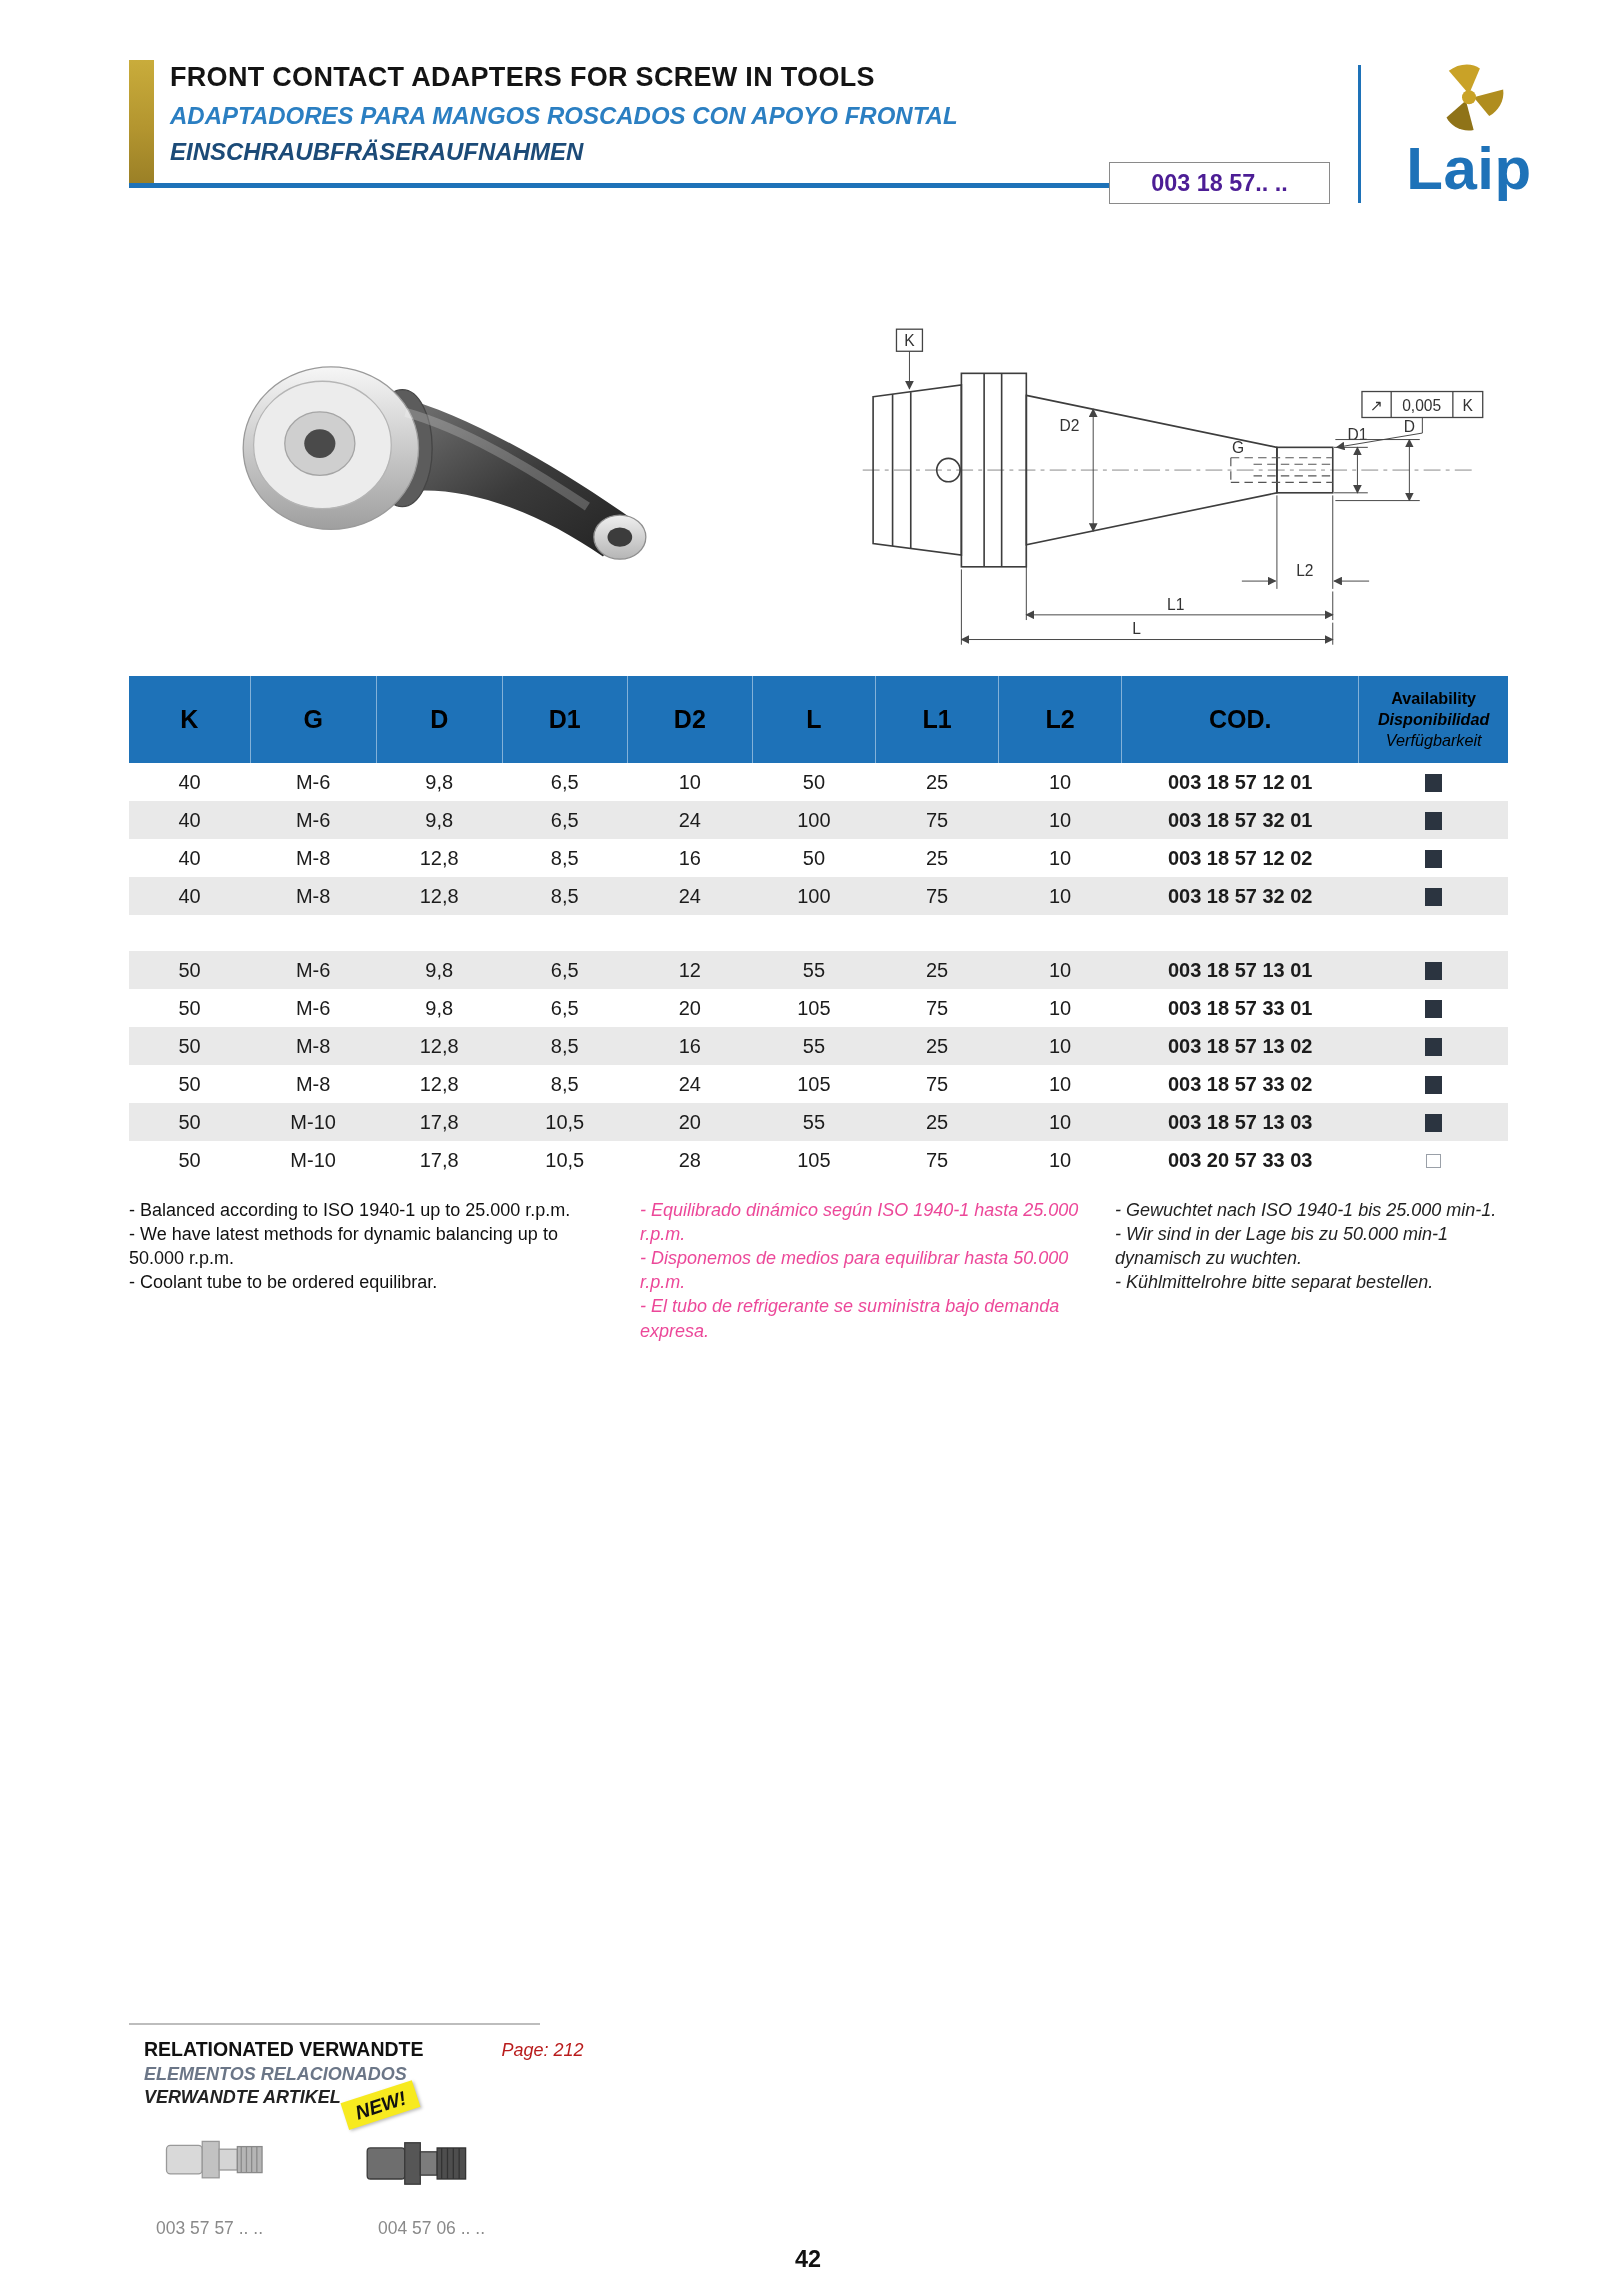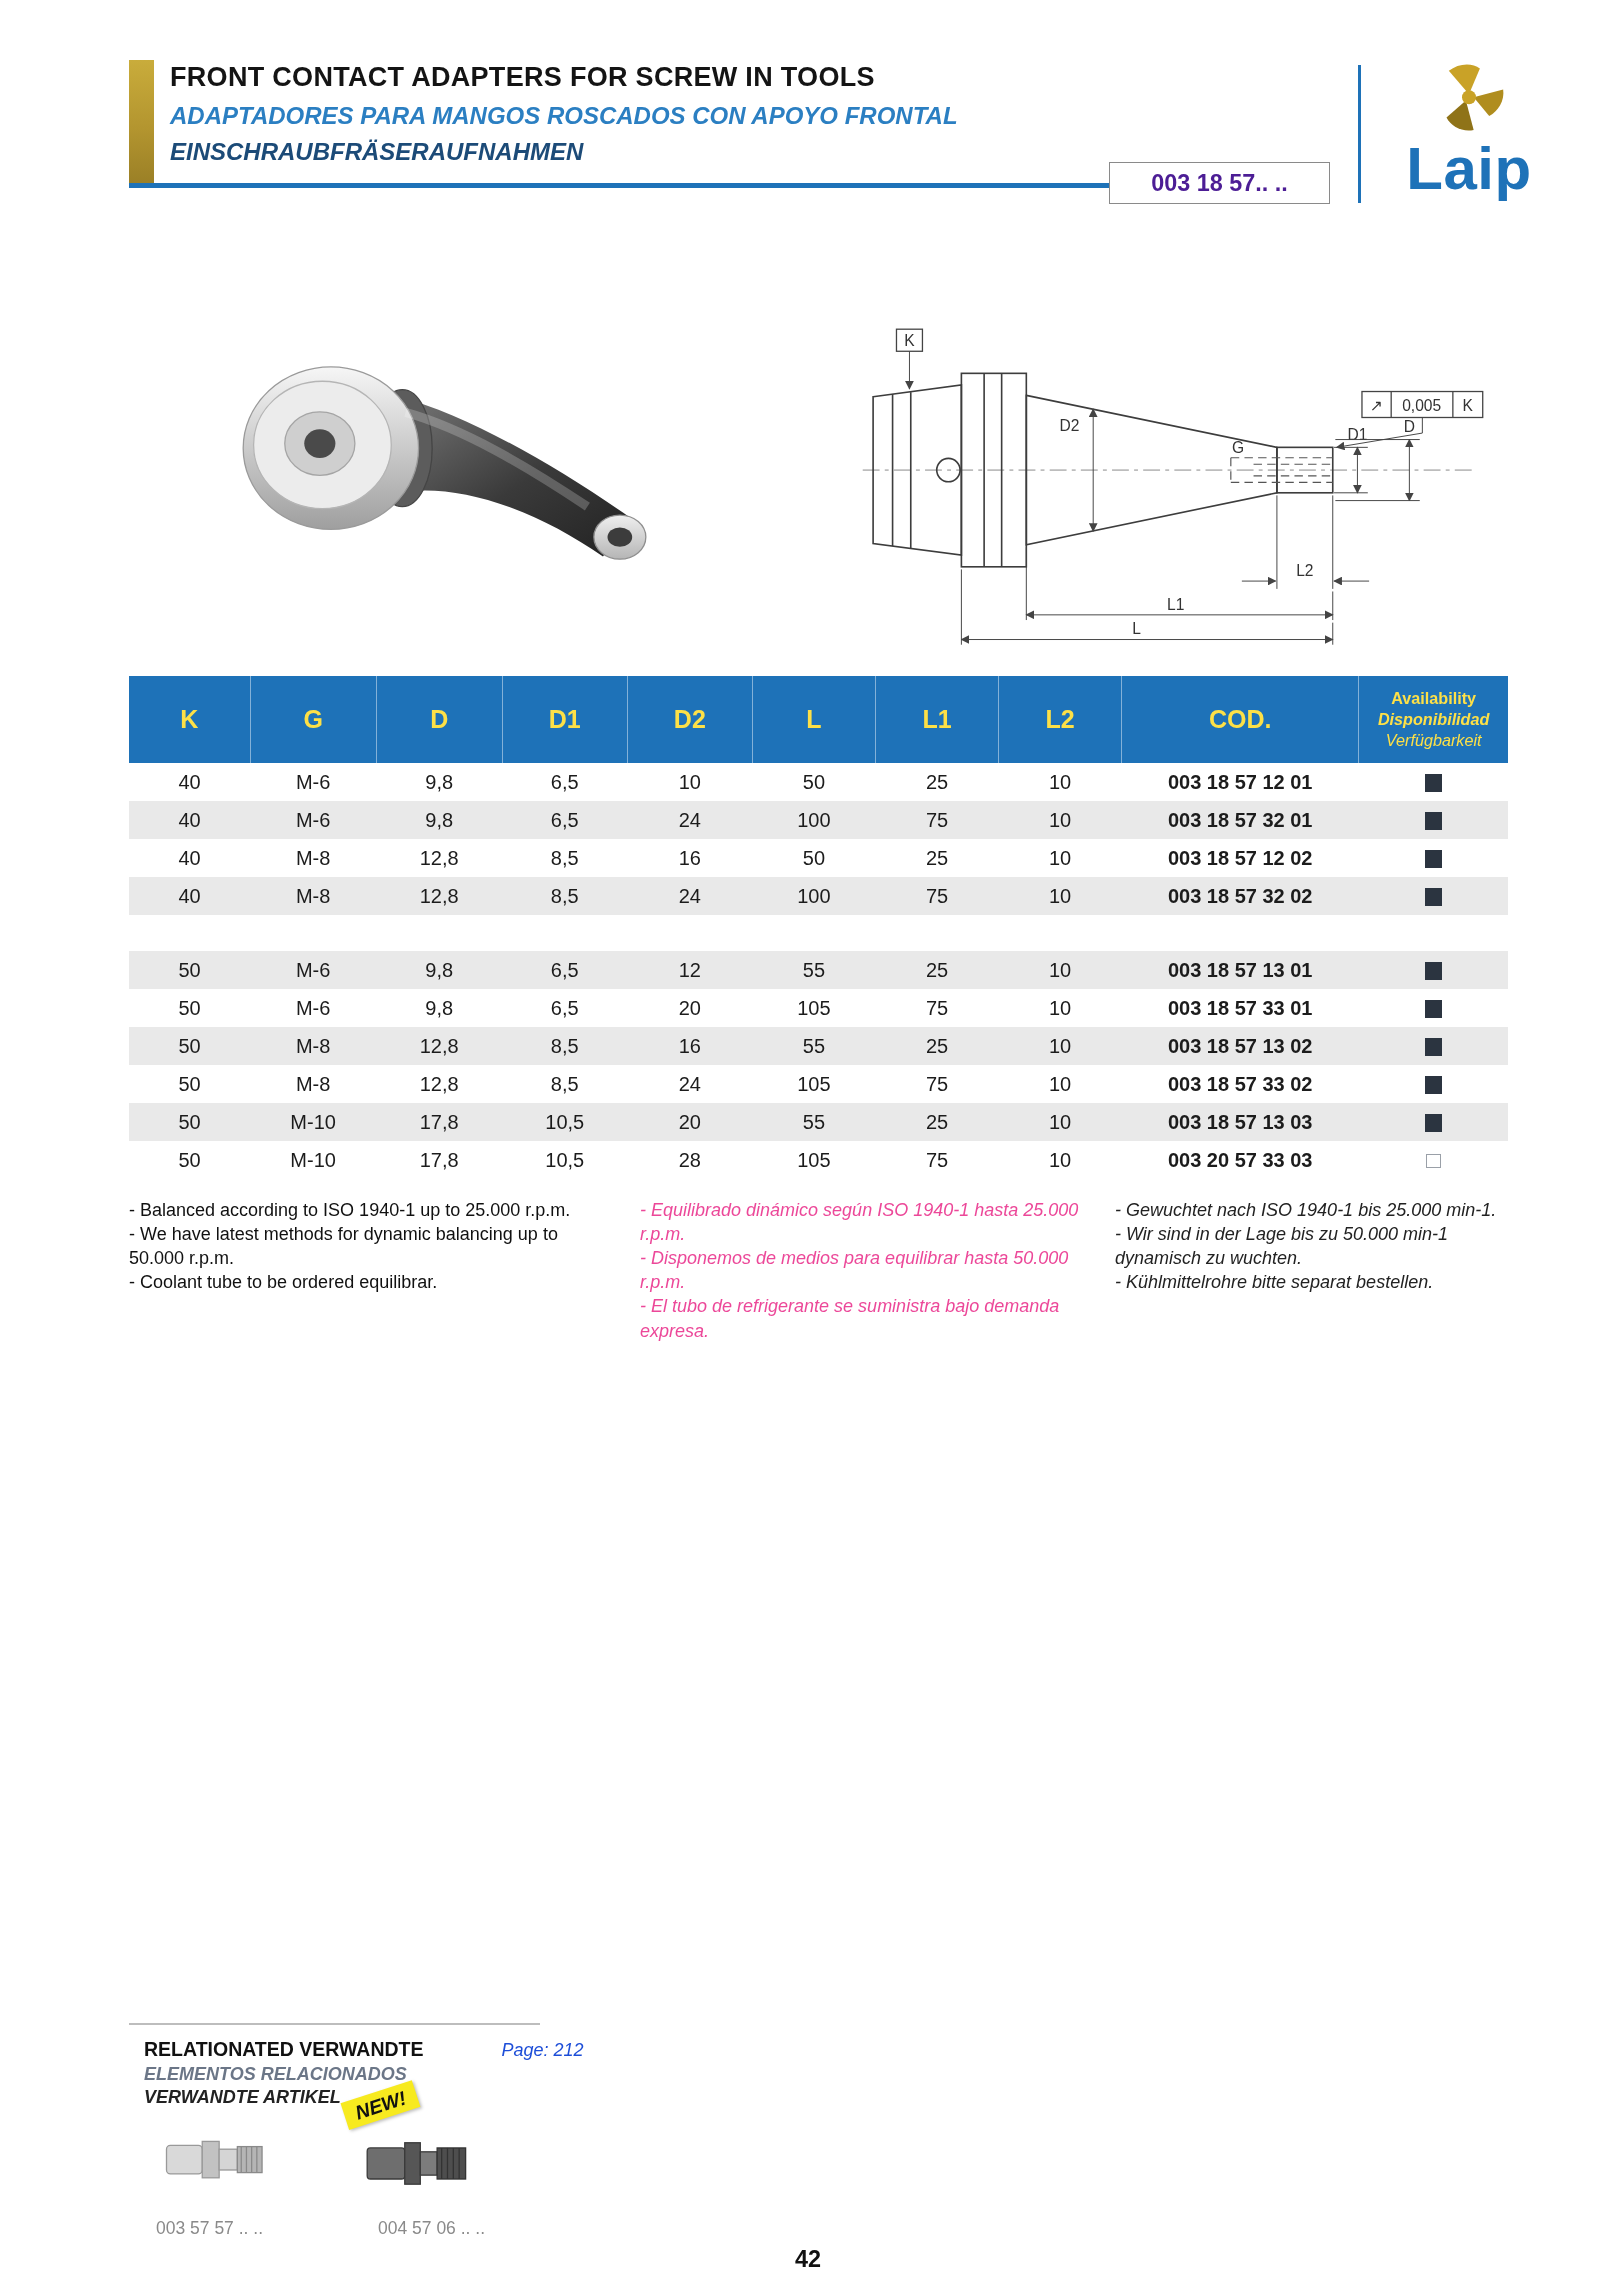--- a/index.html
+++ b/index.html
@@ -21,21 +21,21 @@
   .logo { position:absolute; left:1378px; top:60px; width:182px; text-align:center; }
   .logo-word { font-size:60px; font-weight:bold; color:#1e72b8; line-height:1; margin-top:3.9px; letter-spacing:0.6px; }
 
   
   .render-3d { position:absolute; left:191px; top:328px; width:546px; height:289px; }
   .tech-drawing { position:absolute; left:850px; top:324px; width:637px; height:335px; }
   .tech-drawing text { font-family:"Liberation Sans", sans-serif; fill:#333; font-size:24px; }
 
   
   .spec-table { position:absolute; left:129px; top:676px; width:1379px; border-collapse:collapse; table-layout:fixed; }
-  .spec-table th { background:#1e72b8; color:#fde047; font-size:25px; font-weight:bold; height:87px;
+  .spec-table th { background:#1e72b8; color:#000000; font-size:25px; font-weight:bold; height:87px;
                    vertical-align:middle; border-right:1.3px solid rgba(255,255,255,.45); }
   .spec-table th:last-child { border-right:none; }
   .spec-table td { text-align:center; font-size:20px; color:#1c1c1c; height:38px; }
   .spec-table tr.shaded { background:#e9e9e9; }
   .spec-table tr.gap td { height:36px; background:#fff; }
   .spec-table td.cod { font-weight:bold; }
   .avail-th div { font-size:16.2px; line-height:1.3; }
   .av1 { font-weight:bold; }
   .av2 { font-weight:bold; font-style:italic; }
   .av3 { font-weight:normal; font-style:italic; }
@@ -46,21 +46,21 @@
   
   .note { position:absolute; top:1198px; font-size:18px; line-height:1.34; }
   .note-en { left:129px;  width:452px; color:#111; }
   .note-es { left:640px;  width:455px; color:#ec4899; font-style:italic; }
   .note-de { left:1115px; width:390px; color:#222;   font-style:italic; }
 
   
   .related-sep { position:absolute; left:129px; top:2023px; width:411px; height:1.9px; background:#bdbdbd; }
   .related-title-row { position:absolute; left:144px; top:2038px; display:flex; align-items:baseline; gap:78px; }
   .related-title { font-size:19.5px; font-weight:bold; color:#111; }
-  .related-page { font-size:18px; font-style:italic; color:#1d4ed8; }
+  .related-page { font-size:18px; font-style:italic; color:#b91c1c; }
   .related-es { position:absolute; left:144px; top:2064px; font-size:18px; font-weight:bold; font-style:italic; color:#6b7687; }
   .related-de { position:absolute; left:144px; top:2087px; font-size:18px; font-weight:bold; font-style:italic; color:#222; }
   .thumb { position:absolute; top:2105px; }
   .thumb-1 { left:147px; }
   .thumb-2 { left:351px; }
   .new-badge { position:absolute; left:343px; top:2091px; background:#f7ea1f; color:#111;
                font-size:19.5px; font-weight:bold; font-style:italic; padding:2.6px 11.7px;
                transform:rotate(-18deg); box-shadow:1.3px 1.9px 3.2px rgba(0,0,0,.25); z-index:3; }
   .thumb-code { position:absolute; font-size:17.5px; color:#8a8a8a; top:2218px; }
   .thumb-code-1 { left:156px; }

